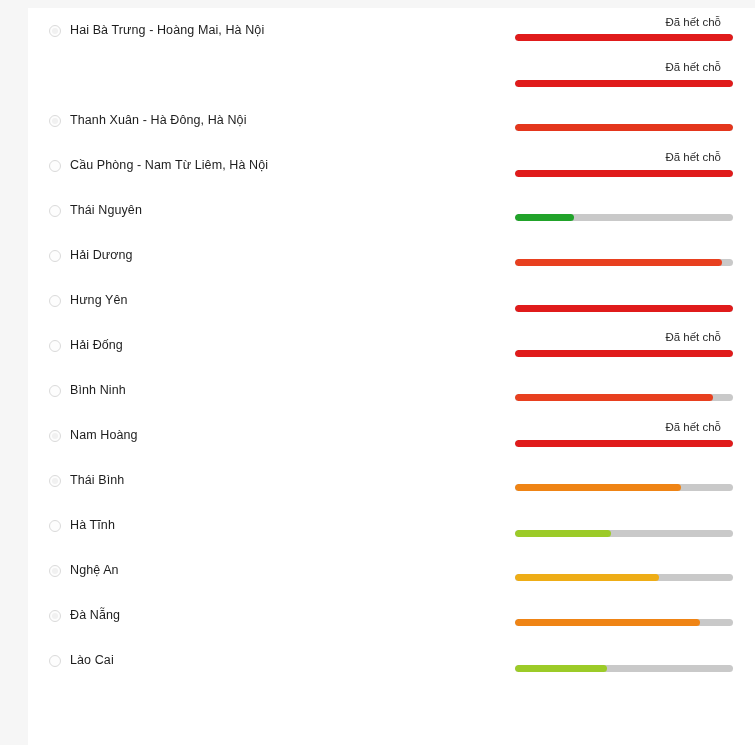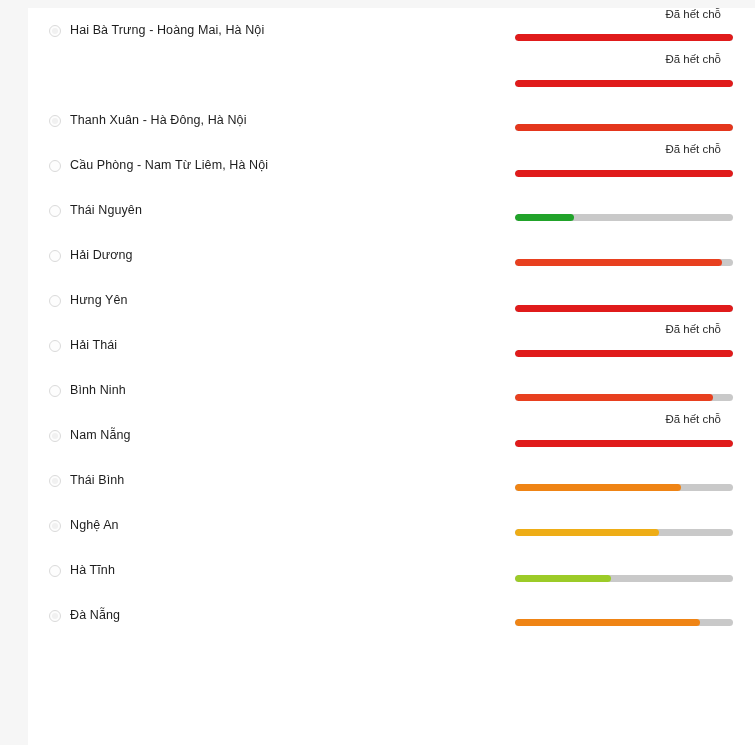--- a/index.html
+++ b/index.html
@@ -74,21 +74,21 @@
   .row-right {
     position: absolute;
     left: 459px;
     top: 0;
     width: 248px;
     height: 45px;
   }
   .soldout-text {
     position: absolute;
     right: 14px;
-    top: 1px;
+    top: 9px;
     font-size: 11.5px;
     color: #2b2b2b;
     white-space: nowrap;
     line-height: 1;
   }
   .bar-track {
     position: absolute;
     left: 28px;
     top: 26px;
     width: 218px;
@@ -186,21 +186,21 @@
         </div>
         <div class="row-right shift-b">
           <div class="bar-track">
             <div class="bar-fill" style="width: 100%; background: rgb(224, 27, 27);"></div>
           </div>
         </div>
       </div>
       <div class="location-row">
         <div class="row-left">
           <span class="radio-outer dim"></span>
-          <span class="location-label">Hải Thái</span>
+          <span class="location-label">Hải Đống</span>
         </div>
         <div class="row-right shift-b">
           <div class="soldout-text">Đã hết chỗ</div>
           <div class="bar-track">
             <div class="bar-fill" style="width: 100%; background: rgb(224, 27, 27);"></div>
           </div>
         </div>
       </div>
       <div class="location-row">
         <div class="row-left">
@@ -209,21 +209,21 @@
         </div>
         <div class="row-right shift-a">
           <div class="bar-track">
             <div class="bar-fill" style="width: 91%; background: rgb(232, 64, 31);"></div>
           </div>
         </div>
       </div>
       <div class="location-row">
         <div class="row-left">
           <span class="radio-outer dim ring"></span>
-          <span class="location-label">Nam Nẵng</span>
+          <span class="location-label">Nam Hoàng</span>
         </div>
         <div class="row-right shift-b">
           <div class="soldout-text">Đã hết chỗ</div>
           <div class="bar-track">
             <div class="bar-fill" style="width: 100%; background: rgb(224, 27, 27);"></div>
           </div>
         </div>
       </div>
       <div class="location-row">
         <div class="row-left">
@@ -231,45 +231,56 @@
           <span class="location-label">Thái Bình</span>
         </div>
         <div class="row-right shift-a">
           <div class="bar-track">
             <div class="bar-fill" style="width: 76%; background: rgb(239, 132, 21);"></div>
           </div>
         </div>
       </div>
       <div class="location-row">
         <div class="row-left">
+          <span class="radio-outer dim"></span>
+          <span class="location-label">Hà Tĩnh</span>
+        </div>
+        <div class="row-right shift-b">
+          <div class="bar-track">
+            <div class="bar-fill" style="width: 44%; background: rgb(156, 203, 40);"></div>
+          </div>
+        </div>
+      </div>
+      <div class="location-row">
+        <div class="row-left">
           <span class="radio-outer dim ring"></span>
           <span class="location-label">Nghệ An</span>
         </div>
         <div class="row-right shift-a">
           <div class="bar-track">
             <div class="bar-fill" style="width: 66%; background: rgb(238, 173, 22);"></div>
           </div>
         </div>
       </div>
       <div class="location-row">
         <div class="row-left">
-          <span class="radio-outer dim"></span>
-          <span class="location-label">Hà Tĩnh</span>
-        </div>
-        <div class="row-right shift-b">
-          <div class="bar-track">
-            <div class="bar-fill" style="width: 44%; background: rgb(156, 203, 40);"></div>
-          </div>
-        </div>
-      </div>
-      <div class="location-row">
-        <div class="row-left">
           <span class="radio-outer dim ring"></span>
           <span class="location-label">Đà Nẵng</span>
         </div>
         <div class="row-right shift-a">
           <div class="bar-track">
             <div class="bar-fill" style="width: 85%; background: rgb(239, 132, 21);"></div>
+          </div>
+        </div>
+      </div>
+      <div class="location-row">
+        <div class="row-left">
+          <span class="radio-outer dim"></span>
+          <span class="location-label">Lào Cai</span>
+        </div>
+        <div class="row-right shift-b">
+          <div class="bar-track">
+            <div class="bar-fill" style="width: 42%; background: rgb(156, 203, 40);"></div>
           </div>
         </div>
       </div>
     </div>
 </div>
 
 </body></html>

